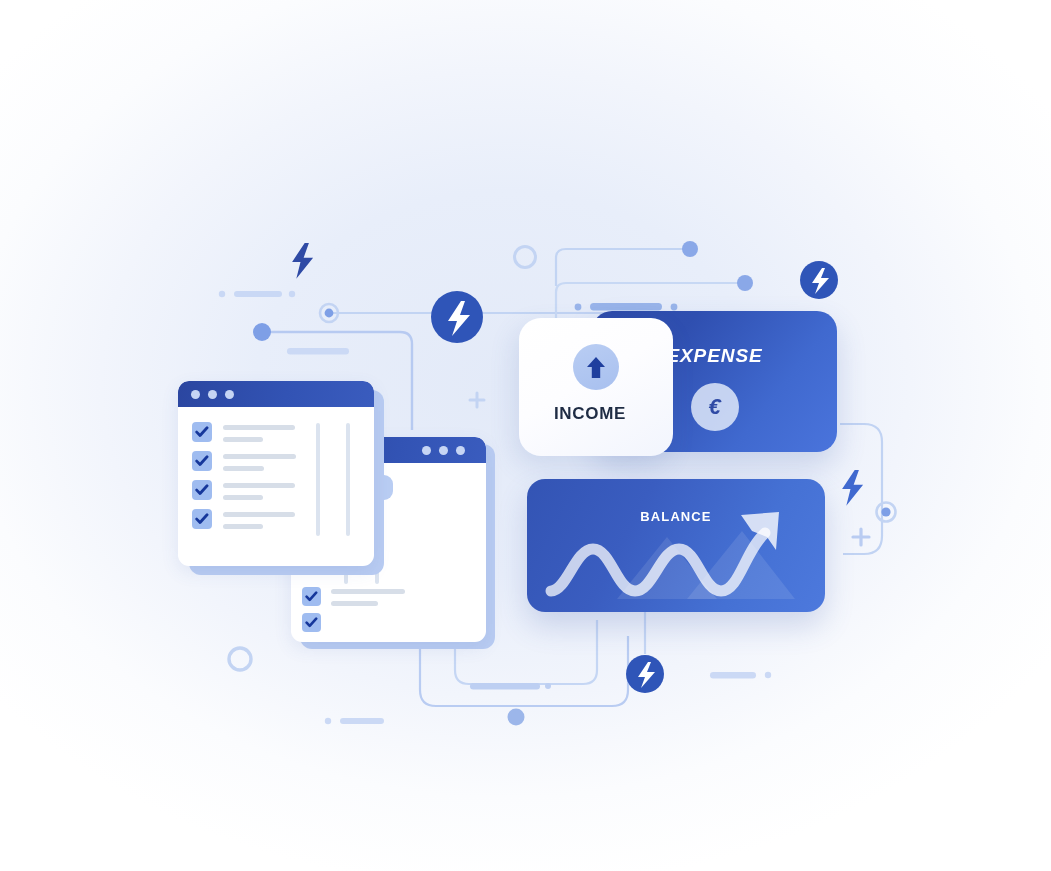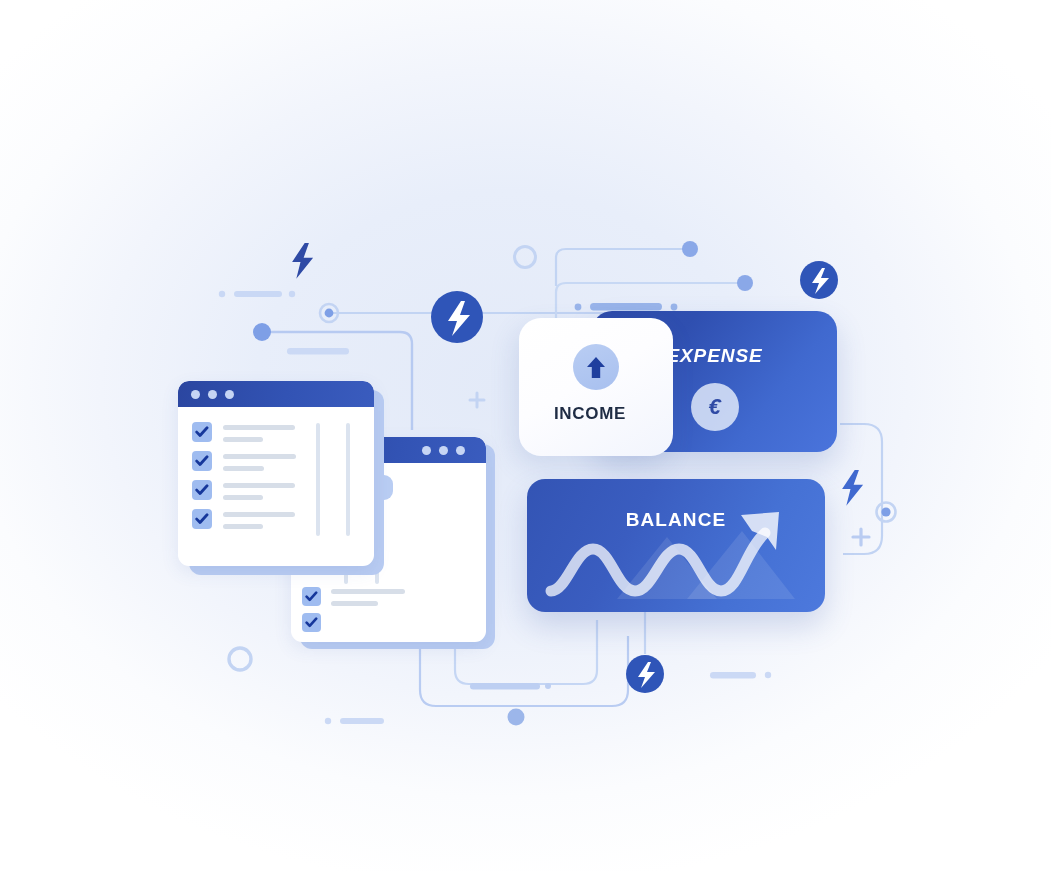--- a/index.html
+++ b/index.html
@@ -85,21 +85,21 @@
     border-radius: 18px;
     background: linear-gradient(118deg, #3354b4 0%, #3a5dc0 35%, #4571d4 72%, #4d79dd 100%);
     box-shadow: 0 14px 30px rgba(60,90,170,0.20);
     overflow: hidden;
   }
   #balance-label {
     position: absolute;
     left: 0; right: 0; top: 30px;
     text-align: center;
     color: #ffffff;
-    font-size: 19px;
+    font-size: 13px;
     font-weight: bold;
     letter-spacing: 1.1px;
     z-index: 3;
   }
   .balance-graphic { position: absolute; left: 0; top: 0; }
 
   
   .window {
     position: absolute;
     box-sizing: border-box;

